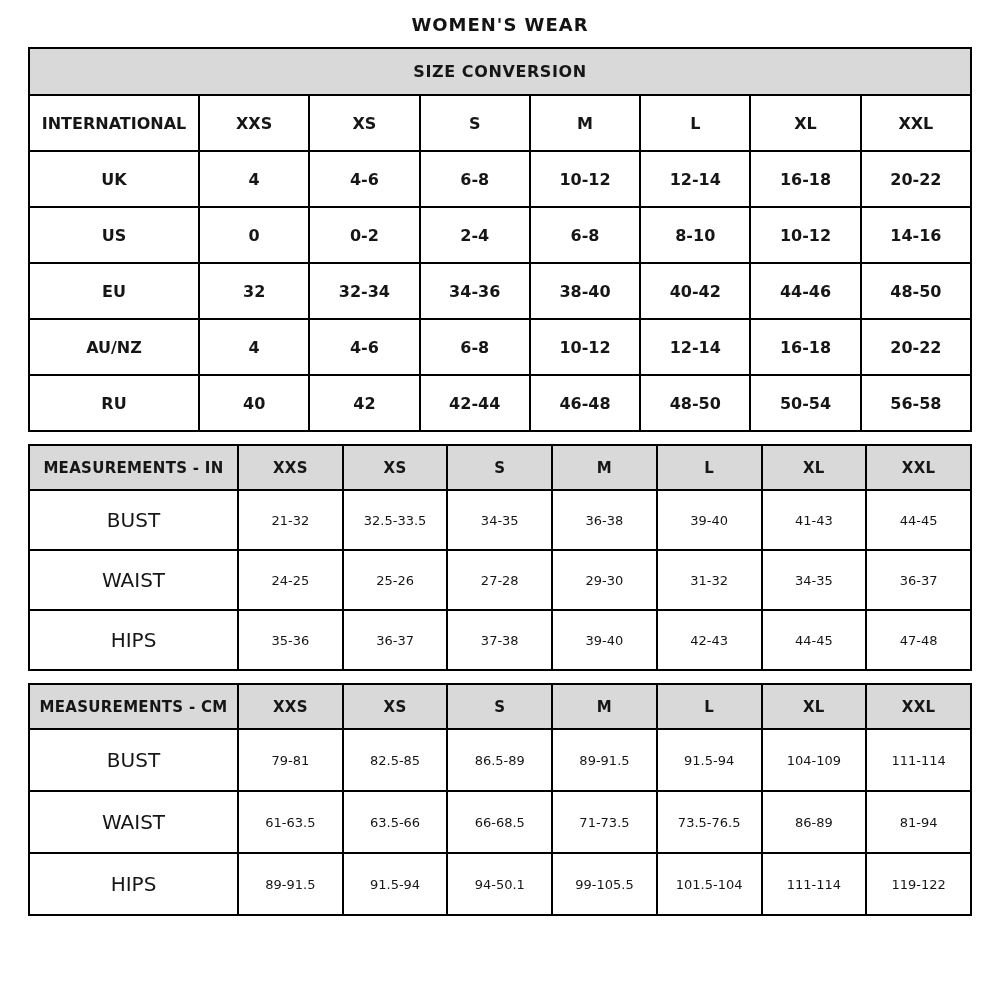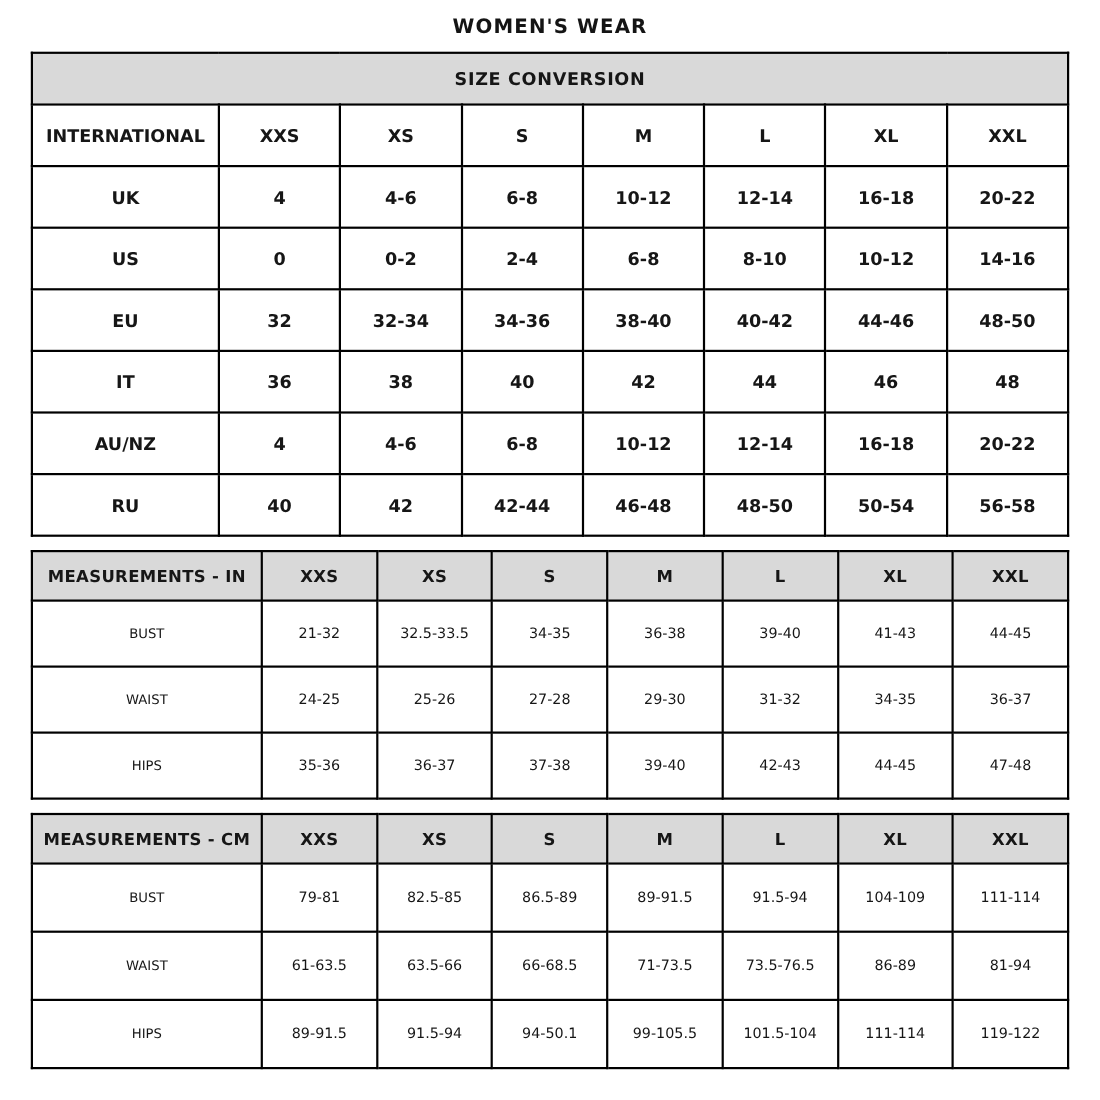--- a/index.html
+++ b/index.html
@@ -25,21 +25,21 @@
     background:#d9d9d9; font-weight:700; font-size:16px;
     letter-spacing:0.6px; height:47px;
   }
   .t-conv .data-row td { height:56px; font-size:16px;font-weight:bold; }
   
   .t-meas .head-row td {
     background:#d9d9d9; font-weight:700; font-size:15px;
     height:45px; letter-spacing:0.3px;
   }
   .t-meas .data-row td { height:60px; font-size:13px; }
-  .t-meas .data-row td.row-label { font-size:12px; }
+  .t-meas .data-row td.row-label { font-size:20px; }
   .t-cm .data-row td { height:62px; }
 </style>
 </head>
 <body>
 
 <main class="page">
 
   <h1 class="title">WOMEN'S WEAR</h1>
 
   <table class="tbl t-conv">
@@ -91,30 +91,20 @@
           <td class="row-label">EU</td>
           <td>32</td>
           <td>32-34</td>
           <td>34-36</td>
           <td>38-40</td>
           <td>40-42</td>
           <td>44-46</td>
           <td>48-50</td>
         </tr>
         <tr class="data-row">
-          <td class="row-label">IT</td>
-          <td>36</td>
-          <td>38</td>
-          <td>40</td>
-          <td>42</td>
-          <td>44</td>
-          <td>46</td>
-          <td>48</td>
-        </tr>
-        <tr class="data-row">
           <td class="row-label">AU/NZ</td>
           <td>4</td>
           <td>4-6</td>
           <td>6-8</td>
           <td>10-12</td>
           <td>12-14</td>
           <td>16-18</td>
           <td>20-22</td>
         </tr>
         <tr class="data-row">

